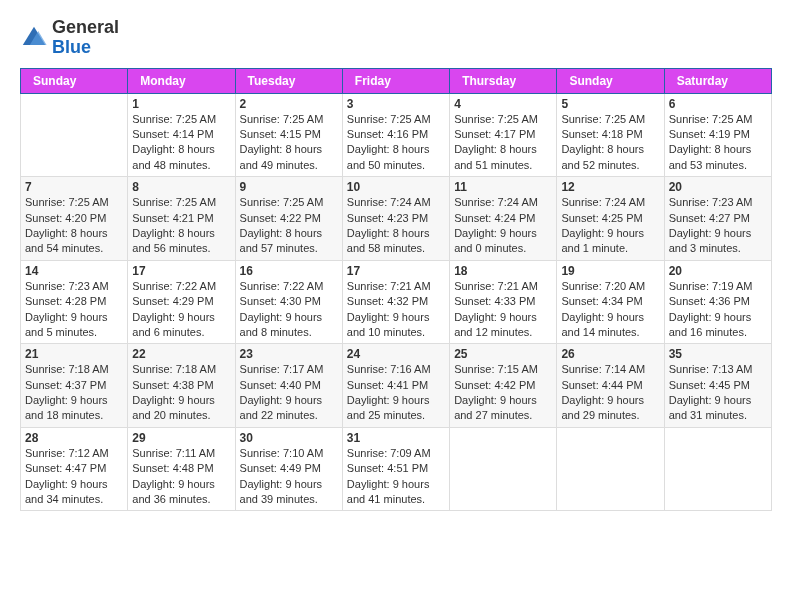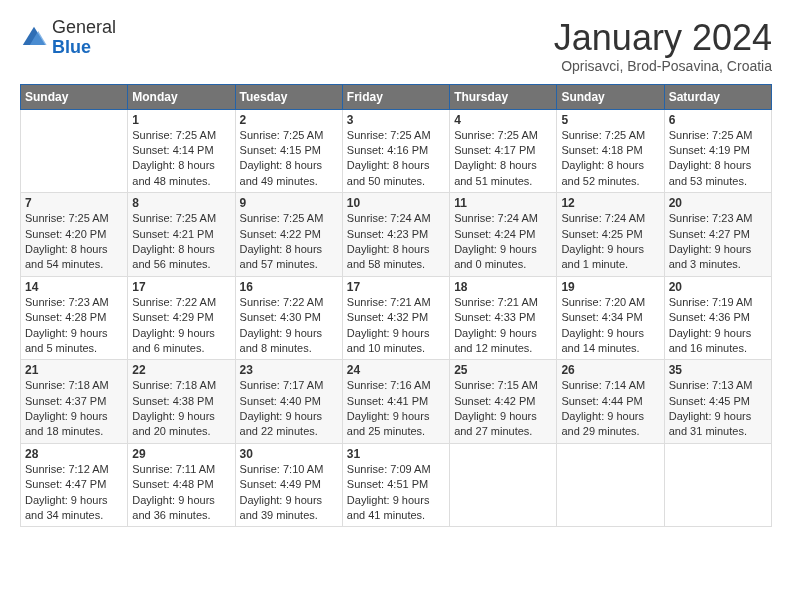--- a/index.html
+++ b/index.html
@@ -22,21 +22,21 @@
     }
     .logo {
       display: flex;
       align-items: center;
       gap: 4px;
     }
     .logo-text {
       font-size: 18px;
       line-height: 1.1;
     }
-    .logo-general { color: #333; font-weight: normal; }
+    .logo-general { color: #333; font-weight: bold; }
     .logo-blue { color: #1a6abf; font-weight: bold; margin-top: 26px; }
     .logo-icon {
       width: 28px;
       height: 28px;
     }
     .title-block {
       text-align: right;
     }
     .month-title {
       font-size: 36px;
@@ -47,25 +47,25 @@
     .subtitle {
       font-size: 14px;
       color: #555;
     }
     .calendar {
       width: 100%;
       border-collapse: collapse;
       border: 1px solid #ccc;
     }
     .calendar th {
-      background-color: #737373;
+      background-color: #d946ef;
       color: #fff;
       font-size: 12px;
       font-weight: bold;
-      padding: 5px 4px;
+      padding: 5px 12px;
       text-align: left;
       border: 1px solid #2563a8;
     }
     .calendar td {
       border: 1px solid #ddd;
       vertical-align: top;
       padding: 3px 4px;
       width: calc(100% / 7);
       background: #fff;
       min-height: 80px;
@@ -97,24 +97,20 @@
     <div class="logo">
       <svg class="logo-icon" viewBox="0 0 40 40">
         <polygon points="20,4 36,30 4,30" fill="#2f6eb5"></polygon>
         <polygon points="26,10 38,30 14,30" fill="#5599dd" opacity="0.7"></polygon>
       </svg>
       <div class="logo-text">
         <span class="logo-general">General</span><br>
         <span class="logo-blue">Blue</span>
       </div>
     </div>
-    <div class="title-block">
-      <div class="month-title">January 2024</div>
-      <div class="subtitle">Oprisavci, Brod-Posavina, Croatia</div>
-    </div>
   </div>
 
   <table class="calendar">
     <thead>
       <tr>
       <th>Sunday</th>
           <th>Monday</th>
           <th>Tuesday</th>
           <th>Friday</th>
           <th>Thursday</th>

